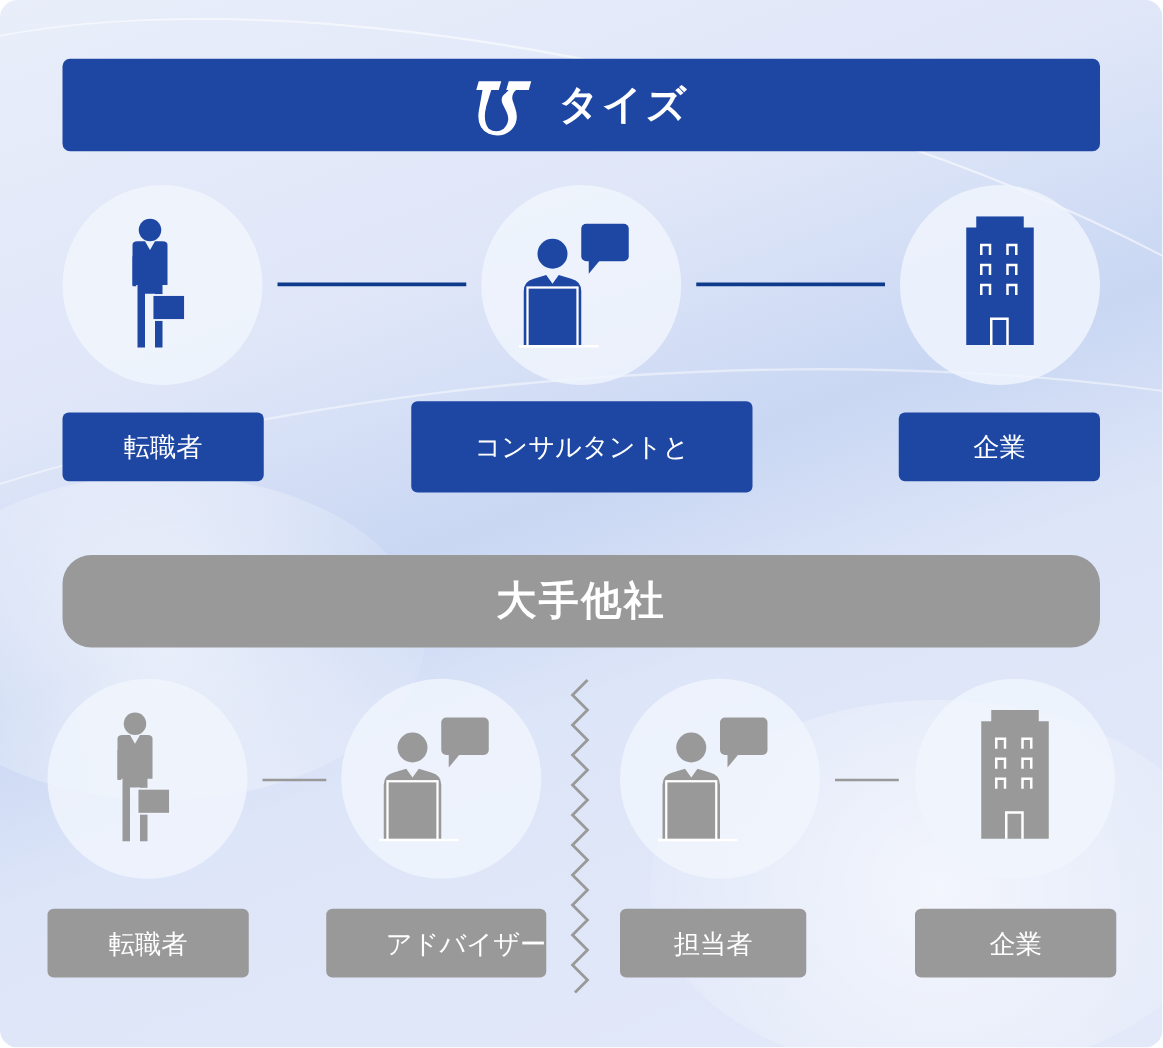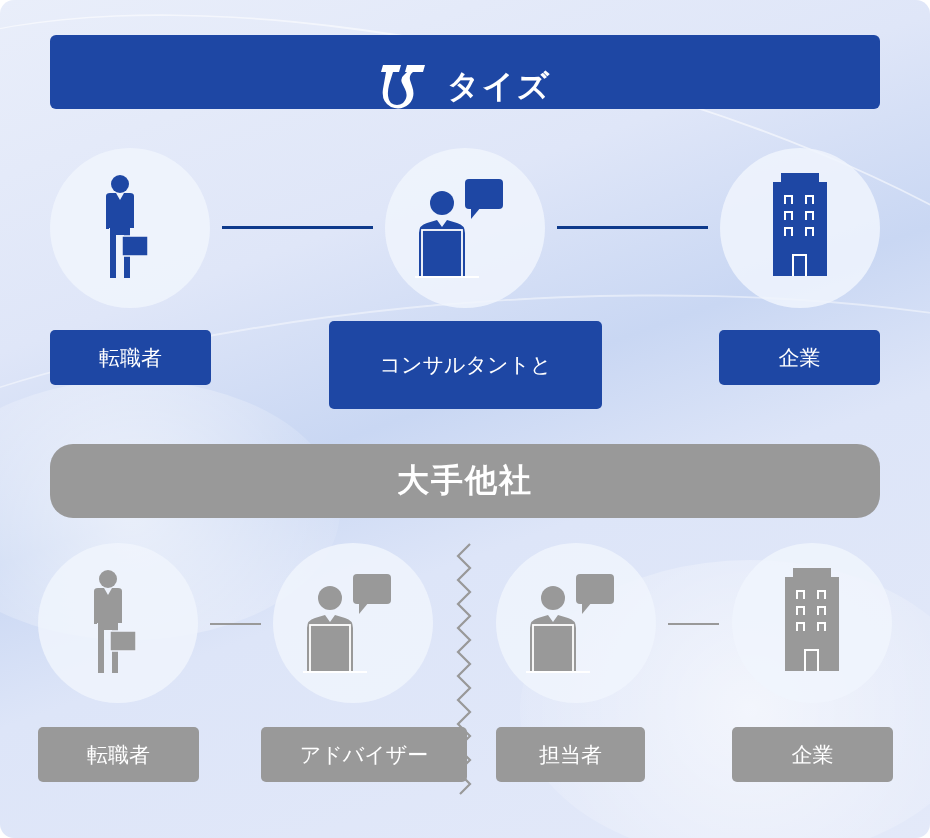--- a/index.html
+++ b/index.html
@@ -10,21 +10,21 @@
     background: linear-gradient(160deg, #e9eefa 0%, #dfe6f8 30%, #c9d7f3 48%, #dde5f8 62%, #e3e9f9 100%);
   }
   .wave1 { position: absolute; left: -200px; top: 60px; width: 1400px; height: 500px; border-radius: 50%;
     border-top: 2px solid rgba(255,255,255,0.55); transform: rotate(14deg); }
   .wave2 { position: absolute; left: -300px; top: 300px; width: 1600px; height: 500px; border-radius: 50%;
     border-top: 2px solid rgba(255,255,255,0.45); transform: rotate(-4deg); }
   .glow { position: absolute; border-radius: 50%; background: radial-gradient(circle, rgba(255,255,255,0.6), rgba(255,255,255,0)); }
 
   .banner { position: absolute; left: 50px; width: 830px; height: 74px; border-radius: 6px;
     display: flex; align-items: center; justify-content: center; color: #fff; }
-  .banner-blue { top: 35px; background: #1e47a4; align-items: flex-end; }
+  .banner-blue { top: 47px; background: #1e47a4; }
   .banner-gray { top: 444px; background: #999999; border-radius: 23px; }
   .banner-title { font-size: 32px; font-weight: bold; letter-spacing: 2px; }
   .logo { width: 50px; height: 50px; margin-right: 18px; }
 
   .circle { position: absolute; border-radius: 50%; background: rgba(240,244,253,0.85);
     display: flex; align-items: center; justify-content: center; }
   .c-top { width: 160px; height: 160px; top: 148px; }
   .c-bot { width: 160px; height: 160px; top: 543px; }
 
   .line { position: absolute; height: 3px; }
@@ -90,21 +90,21 @@
         <path d="M15 63 V55 H22 V63"></path>
           <path d="M36 63 V55 H43 V63"></path>
         <path d="M23 103 V82 H36 V103"></path>
       </g>
     </svg>
   </div>
 
   <div class="label label-blue" style="left:50px;top:330px;width:161px;height:55px;">
     <span>転職者</span>
   </div>
-  <div class="label label-blue" style="left:329px;top:321px;width:273px;height:88px;flex-direction:column;">
+  <div class="label label-blue" style="left:329px;top:321px;width:273px;height:73px;flex-direction:column;">
     <span>コンサルタントと</span>
   </div>
   <div class="label label-blue" style="left:719px;top:330px;width:161px;height:55px;">
     <span>企業</span>
   </div>
 
   <div class="banner banner-gray">
     <span class="banner-title">大手他社</span>
   </div>
 
@@ -159,21 +159,21 @@
         <path d="M15 63 V55 H22 V63"></path>
           <path d="M36 63 V55 H43 V63"></path>
         <path d="M23 103 V82 H36 V103"></path>
       </g>
     </svg>
   </div>
 
   <div class="label label-gray" style="left:38px;top:727px;width:161px;height:55px;">
     <span>転職者</span>
   </div>
-  <div class="label label-gray" style="left:261px;top:727px;width:206px;height:55px;">
+  <div class="label label-gray" style="left:261px;top:727px;width:176px;height:55px;justify-content:flex-end;">
     <span>アドバイザー</span>
   </div>
   <div class="label label-gray" style="left:496px;top:727px;width:149px;height:55px;text-align:center;">
     <span>担当者</span>
   </div>
   <div class="label label-gray" style="left:732px;top:727px;width:161px;height:55px;">
     <span>企業</span>
   </div>
 </div>
 

